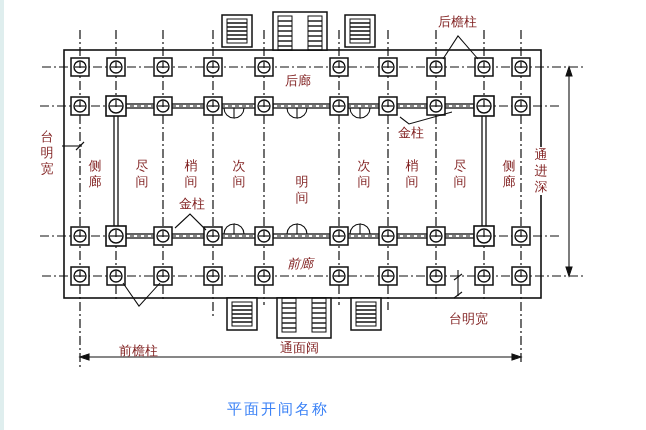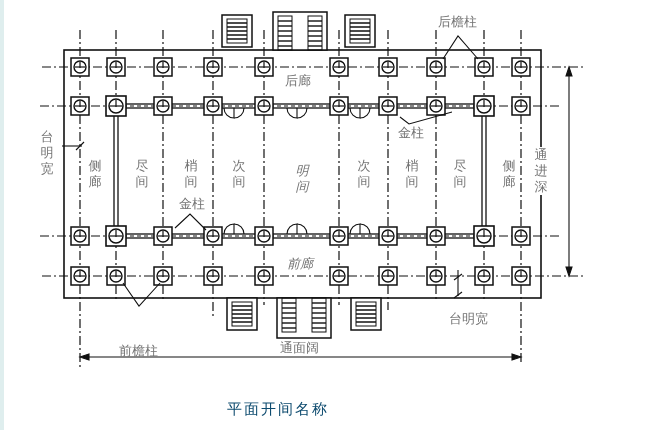--- a/index.html
+++ b/index.html
@@ -1,21 +1,21 @@
 <!DOCTYPE html>
 <html><head>
 <meta charset="utf-8">
 <style>
   html,body{margin:0;padding:0;background:#ffffff;}
   body{width:646px;height:430px;position:relative;overflow:hidden;font-family:"DejaVu Sans",sans-serif;color:#111;}
   .edge{position:absolute;left:0;top:0;width:4px;height:430px;background:#dfeeee;}
   svg{position:absolute;left:0;top:0;}
-  .lbl{position:absolute;font-family:"DejaVu Serif",serif;font-size:13px;line-height:15px;color:#737373;white-space:nowrap;}
+  .lbl{position:absolute;font-family:"DejaVu Serif",serif;font-size:13px;line-height:15px;color:#7f1d1d;white-space:nowrap;}
   .v{width:14px;white-space:normal;text-align:center;line-height:16px;}
-  .caption{position:absolute;left:0;width:556px;top:400px;text-align:center;font-family:"DejaVu Serif",serif;font-size:15px;letter-spacing:2px;color:#0c4a6e;}
+  .caption{position:absolute;left:0;width:556px;top:400px;text-align:center;font-family:"DejaVu Serif",serif;font-size:15px;letter-spacing:2px;color:#3b82f6;}
 </style>
 </head>
 <body>
 
 <div class="edge"></div>
 
 <svg width="646" height="430" viewBox="0 0 646 430" xmlns="http://www.w3.org/2000/svg">
   <defs>
     <g id="col">
       <rect x="-9" y="-9" width="18" height="18" fill="#fff" stroke="#111" stroke-width="1.5"></rect>
@@ -214,21 +214,21 @@
   </g>
 </svg>
 
 <div class="lbl" style="left:285px;top:73px;">后廊</div>
 <div class="lbl" style="left:287px;top:256px;font-style:italic;">前廊</div>
 
 <div class="lbl v" style="left:88px;top:158px;">侧廊</div>
 <div class="lbl v" style="left:135px;top:158px;">尽间</div>
 <div class="lbl v" style="left:184px;top:158px;">梢间</div>
 <div class="lbl v" style="left:232px;top:158px;">次间</div>
-<div class="lbl v" style="left:295px;top:163px;font-style:italic;">明间</div>
+<div class="lbl v" style="left:295px;top:174px;">明间</div>
 <div class="lbl v" style="left:357px;top:158px;">次间</div>
 <div class="lbl v" style="left:405px;top:158px;">梢间</div>
 <div class="lbl v" style="left:453px;top:158px;">尽间</div>
 <div class="lbl v" style="left:502px;top:158px;">侧廊</div>
 
 <div class="lbl" style="left:438px;top:14px;">后檐柱</div>
 <div class="lbl" style="left:398px;top:125px;">金柱</div>
 <div class="lbl" style="left:179px;top:196px;">金柱</div>
 <div class="lbl" style="left:119px;top:319px;margin-top:24px;">前檐柱</div>
 

